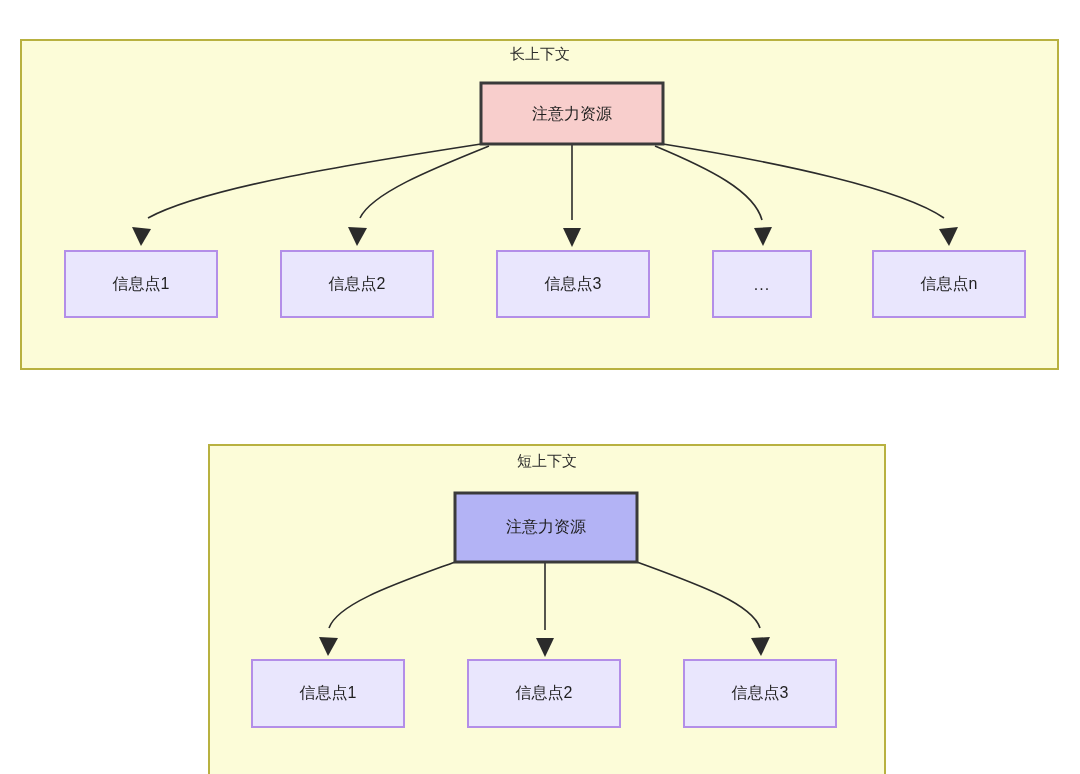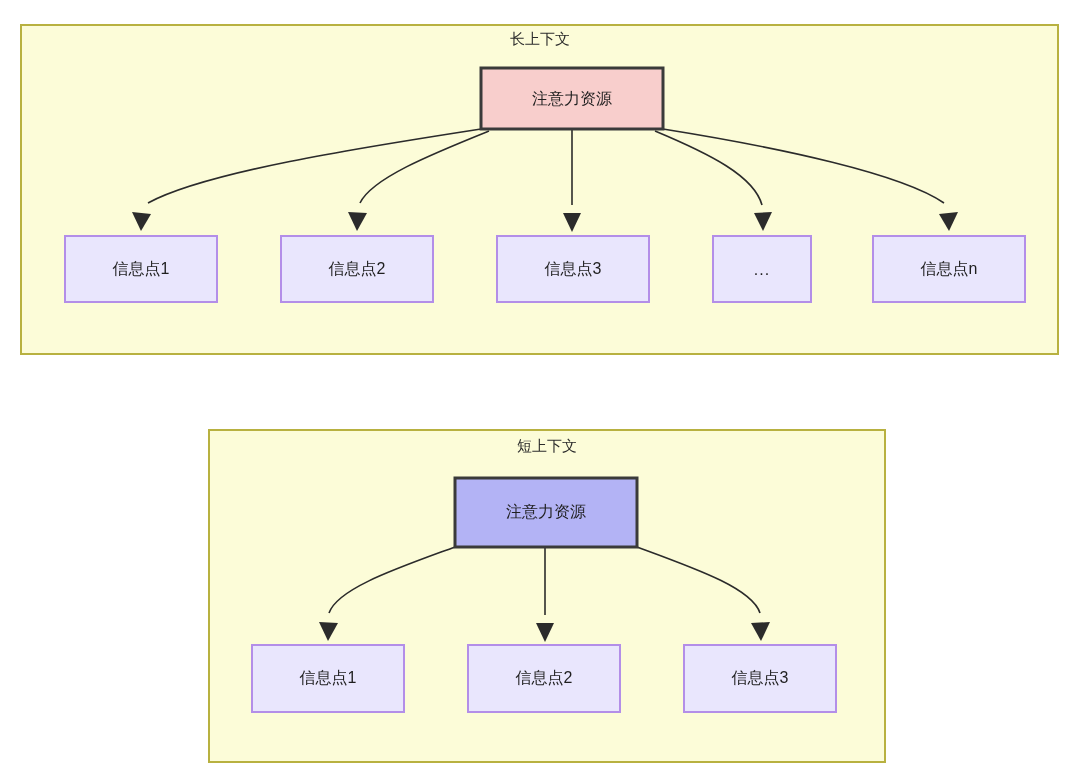--- a/index.html
+++ b/index.html
@@ -10,21 +10,21 @@
   body {
     width: 1080px;
     height: 774px;
     font-family: "Liberation Sans", "DejaVu Sans", sans-serif;
     overflow: hidden;
     position: relative;
   }
   #diagram-root {
     position: absolute;
     left: 0;
-    top: 0;
+    top: 15px;
     width: 1080px;
     height: 617px;
   }
   svg#diagram-svg {
     display: block;
     width: 1080px;
     height: 774px;
   }
   .group-frame {
     fill: #fcfcd8;

